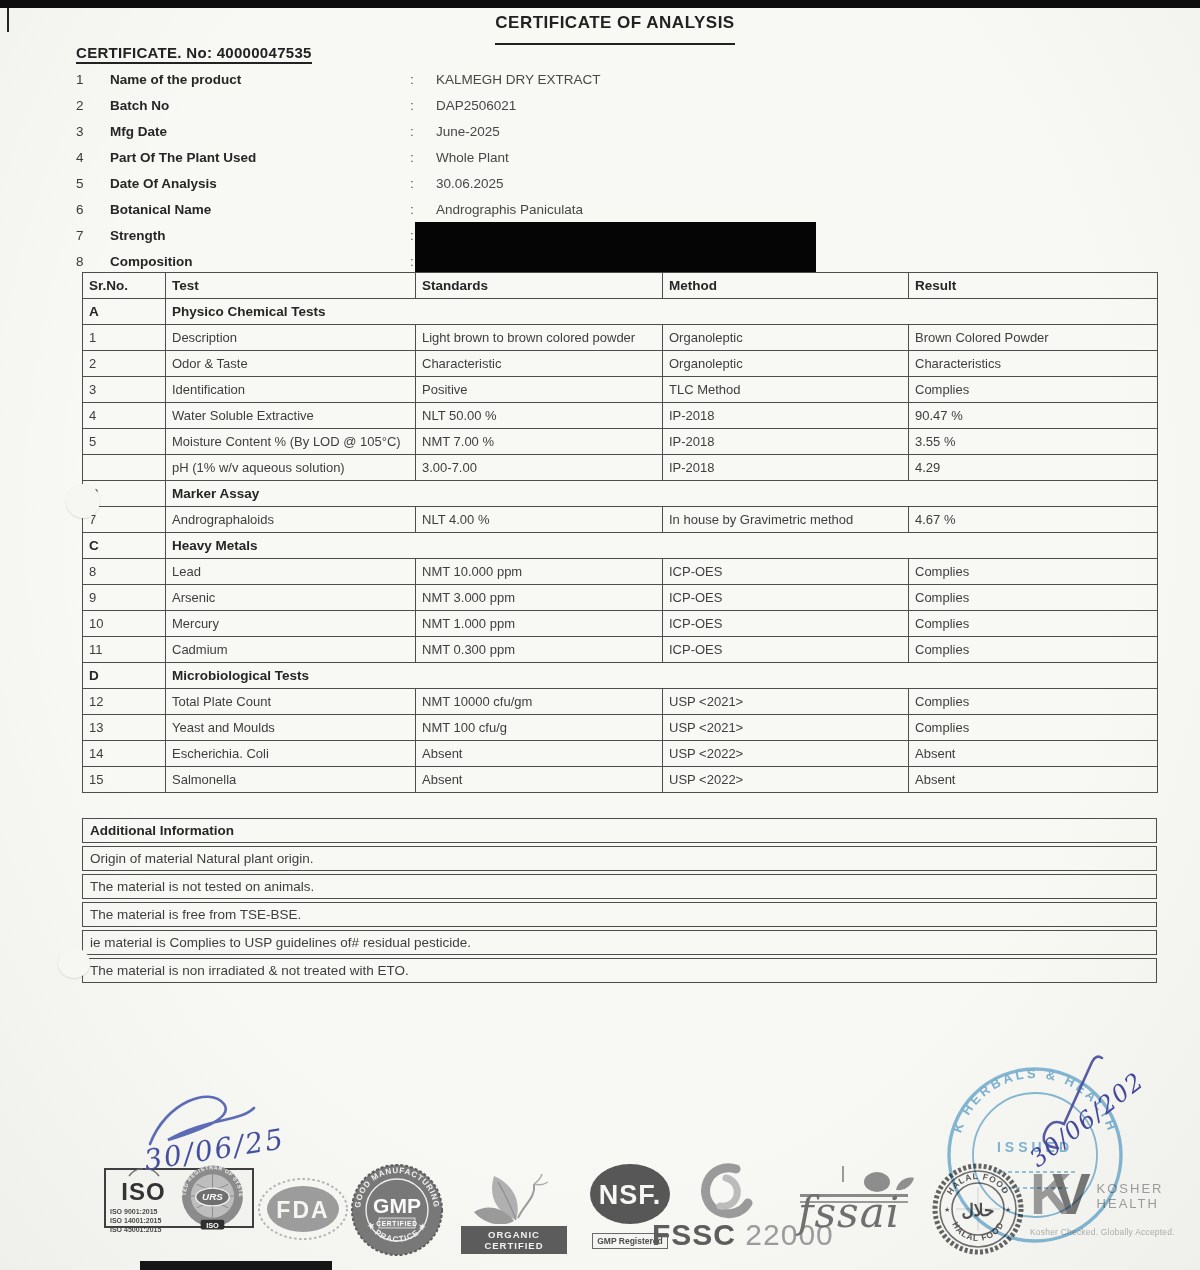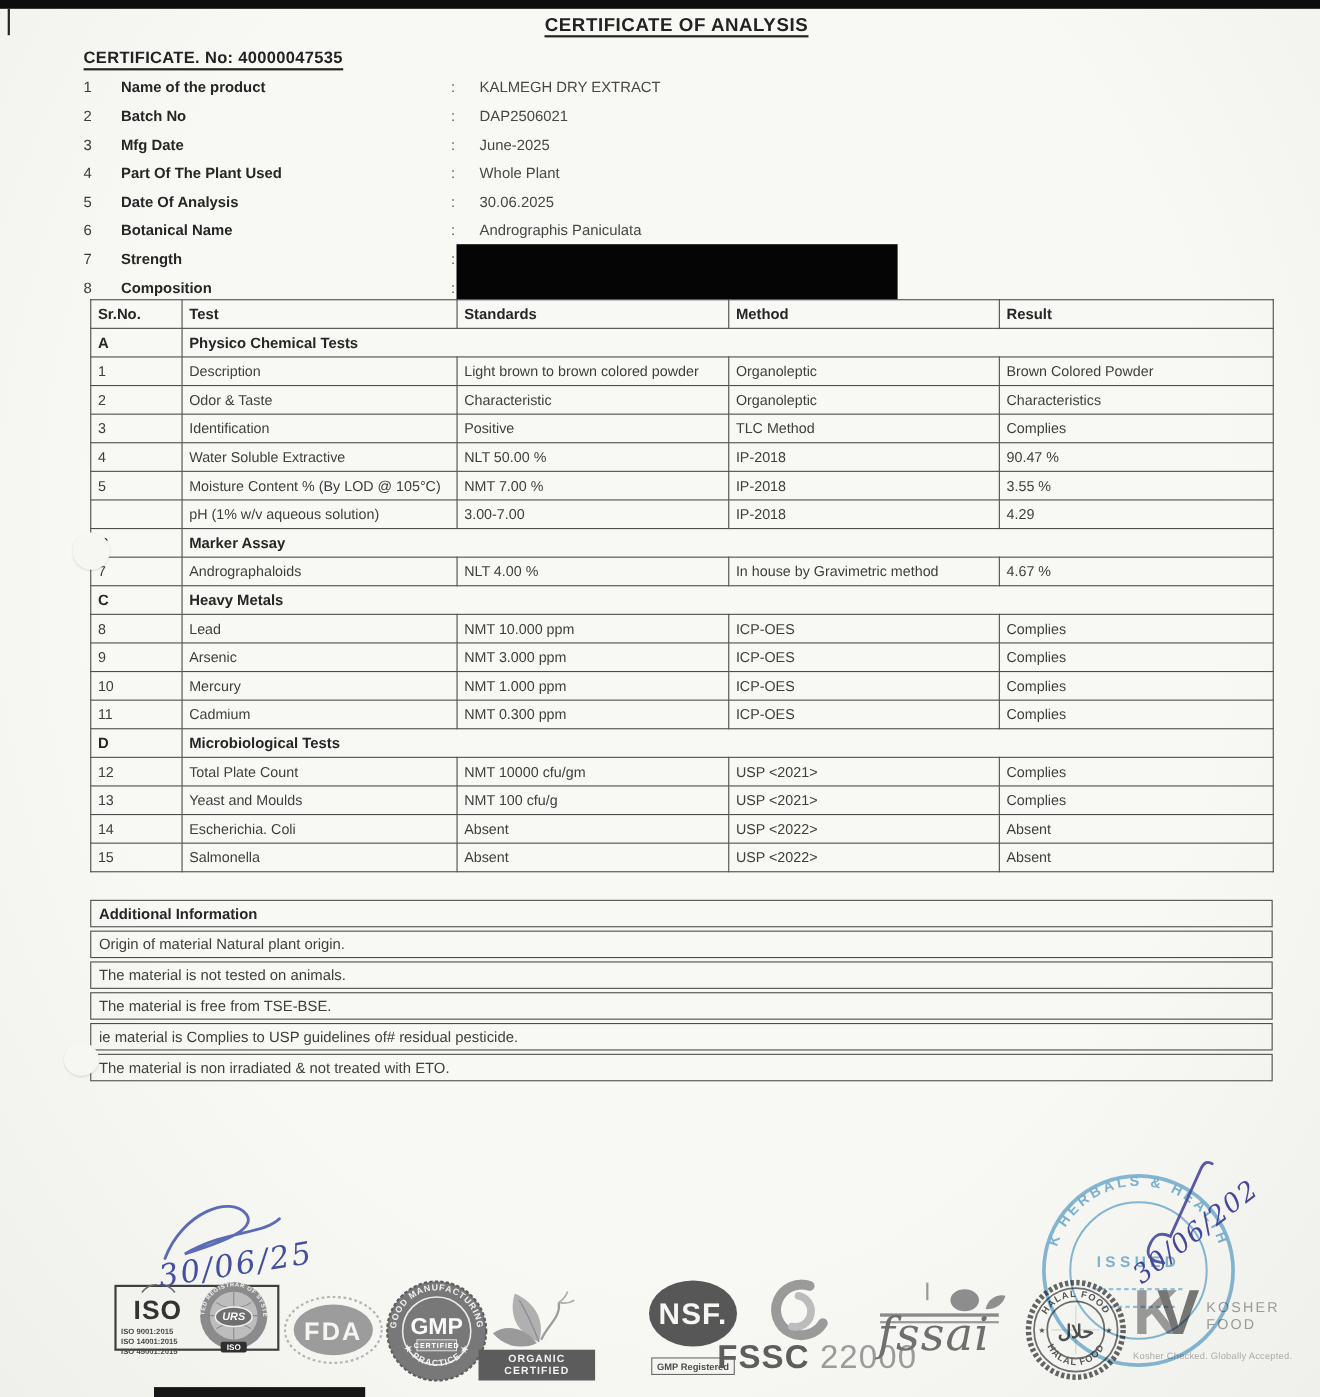--- a/index.html
+++ b/index.html
@@ -5,21 +5,21 @@
   html,body{margin:0;padding:0;}
   body{font-family:"Liberation Sans",sans-serif;background:#e8e8e6;}
   .page{position:relative;width:1200px;height:1270px;background:#f6f6f3;overflow:hidden;
         background-image:radial-gradient(ellipse at 50% 40%, #f8f8f5 60%, #efefec 100%);}
   .scan-bar-top{position:absolute;top:0;left:0;width:1200px;height:8px;background:#0d0d0d;}
   .scan-line-left{position:absolute;top:8px;left:7px;width:2px;height:24px;background:#222;}
   .scan-bar-bottom{position:absolute;top:1261px;left:140px;width:192px;height:9px;background:#161616;}
 
   .doc-title{position:absolute;top:13px;left:0;width:1200px;text-align:center;}
   .doc-title span{font-size:17px;font-weight:bold;color:#222;letter-spacing:.5px;
-        border-bottom:2px solid #222;padding-bottom:0;margin-left:30px;}
+        border-bottom:2px solid #222;padding-bottom:11px;margin-left:30px;}
   .cert-no{position:absolute;top:44px;left:76px;font-size:15px;font-weight:bold;color:#222;
         border-bottom:2px solid #222;padding-bottom:1px;letter-spacing:.3px;}
 
   .product-info{position:absolute;top:66px;left:76px;width:1080px;}
   .pi-row{display:grid;grid-template-columns:34px 300px 26px auto;height:26px;align-items:center;}
   .pi-no{font-size:13.5px;color:#3a3a3a;}
   .pi-label{font-size:13.5px;font-weight:bold;color:#262626;}
   .pi-colon{font-size:13.5px;color:#555;}
   .pi-value{font-size:13.5px;color:#474747;}
 
@@ -42,21 +42,21 @@
   
   .abs{position:absolute;}
 
   .iso-block{top:1168px;left:104px;width:150px;height:60px;border:2px solid #3f3f3f;display:flex;align-items:center;padding:2px 4px;box-sizing:border-box;background:#f2f2ef;}
   .iso-left{width:68px;text-align:center;}
   .iso-name{font-size:24px;font-weight:bold;color:#333;line-height:22px;letter-spacing:1px;}
   .iso-stds{font-size:7px;font-weight:bold;color:#4a4a4a;text-align:left;line-height:9px;margin-top:4px;}
 
   .fda-wrap{top:1178px;left:258px;width:90px;height:62px;}
   .gmp-wrap{top:1163px;left:350px;width:94px;height:94px;}
-  .org-wrap{top:1166px;left:435px;width:106px;height:86px;text-align:center;}
+  .org-wrap{top:1166px;left:461px;width:106px;height:86px;text-align:center;}
   .org-band{background:#5c5c5c;color:#f2f2f2;font-size:9.5px;font-weight:bold;letter-spacing:1px;padding:3px 2px;margin-top:-2px;}
   .nsf-wrap{top:1163px;left:587px;width:86px;height:92px;text-align:center;}
   .nsf-reg{border:1px solid #6a6a6a;font-size:8.5px;font-weight:bold;color:#4c4c4c;padding:2px 4px;margin-top:4px;display:inline-block;background:#f4f4f1;}
   .fssc-wrap{top:1163px;left:652px;width:210px;height:92px;}
   .fssc-text{position:absolute;top:55px;left:0;font-size:30px;letter-spacing:1px;}
   .fssc-bold{font-weight:bold;color:#5d5d5d;}
   .fssc-light{color:#9b9b9b;font-weight:normal;}
   .fssai-wrap{top:1178px;left:798px;width:120px;height:70px;}
   .fssai-rule1{position:absolute;top:16px;left:2px;width:108px;height:3px;background:#8a8a8a;}
   .fssai-rule2{position:absolute;top:23px;left:2px;width:108px;height:2px;background:#9a9a9a;}
@@ -402,21 +402,21 @@
     <path d="M24,46 h44 M46,24 v44" stroke="#bdbdbd" stroke-width=".6"></path>
     <text x="46" y="53" font-size="17" font-weight="bold" fill="#4f4f4f" text-anchor="middle">حلال</text>
   </svg>
 
   <div class="abs kosher-wrap">
     <div class="kv">
       <span class="kv-k">K</span>
       <span class="kv-v">V</span>
       <div class="kosher-lines">
         <div>KOSHER</div>
-        <div>FOOD</div>
+        <div>HEALTH</div>
       </div>
     </div>
     <div class="kosher-tag">Kosher Checked. Globally Accepted.</div>
   </div>
 
   <svg class="abs stamp" viewBox="0 0 186 186">
     <circle cx="93" cy="93" r="86" fill="none" stroke="#74b2d6" stroke-width="3.4"></circle>
     <circle cx="93" cy="93" r="62" fill="none" stroke="#74b2d6" stroke-width="1.8"></circle>
     <defs>
         <path id="stampArc" d="M 16,93 A 77,77 0 0 1 170,93"></path>

